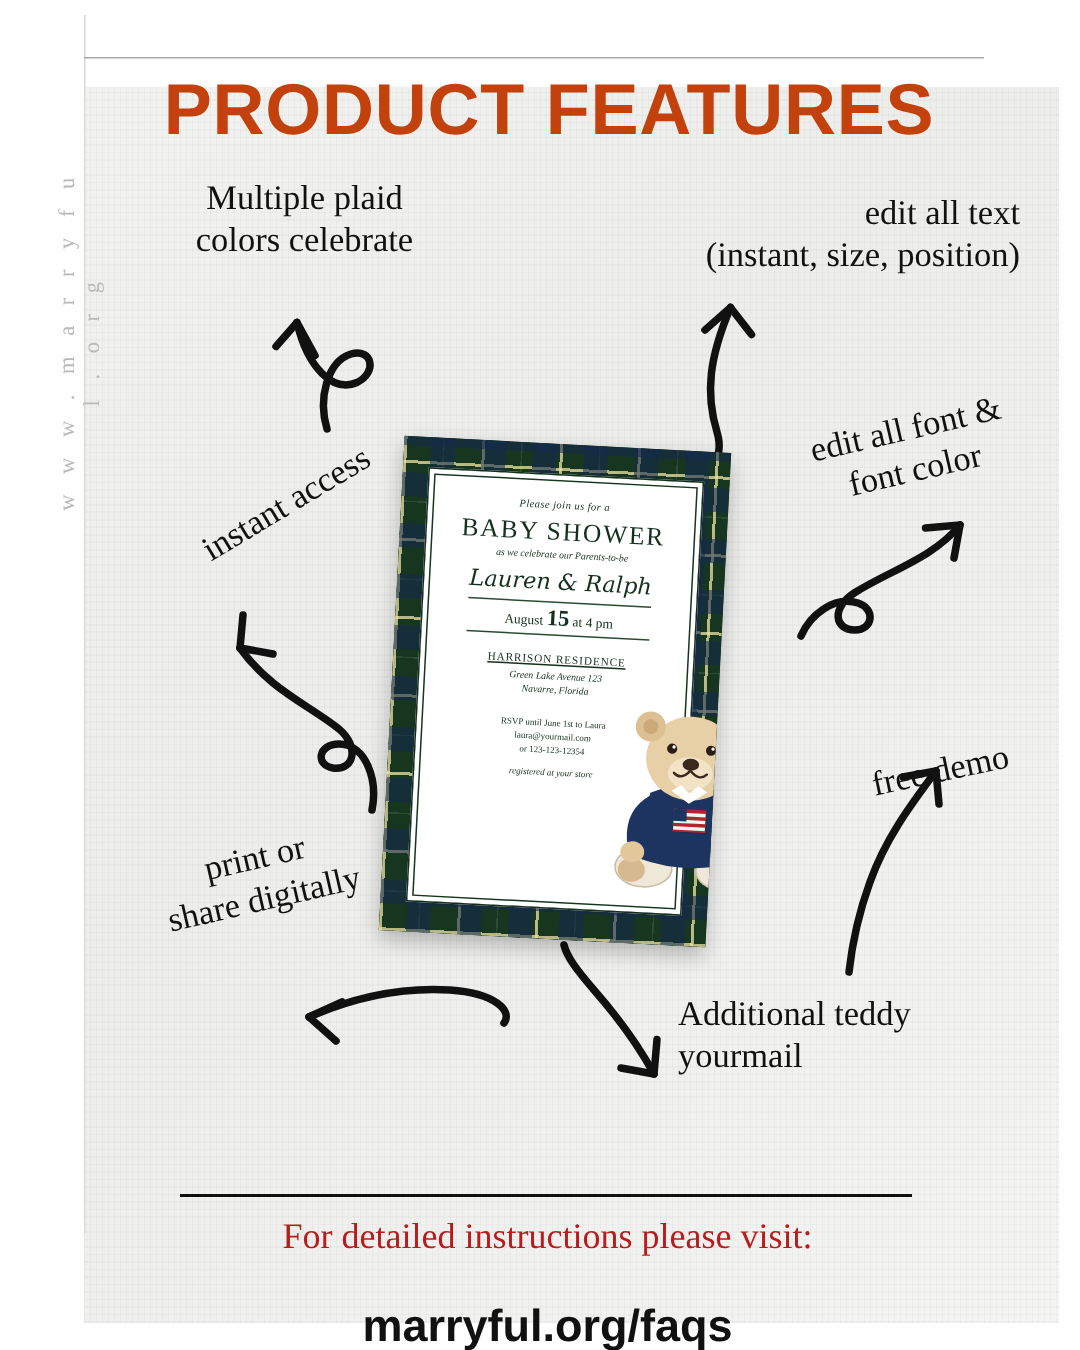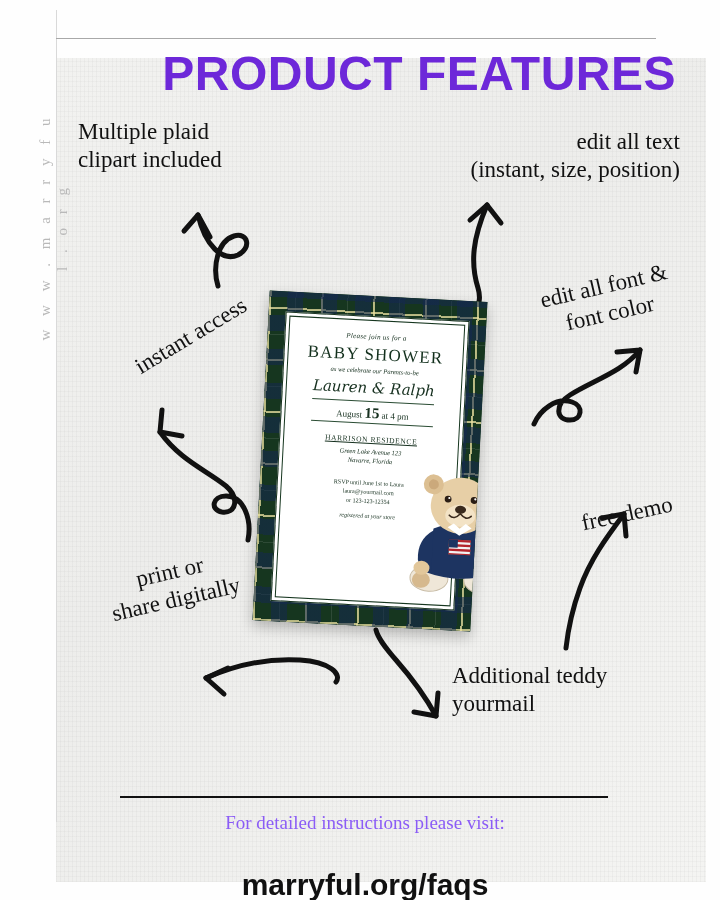--- a/index.html
+++ b/index.html
@@ -40,48 +40,48 @@
     transform-origin:center center;
     font-size:15px;
     letter-spacing:5px;
     color:#b9b9b9;
     text-align:center;
     font-family:"Liberation Serif", serif;
   }
   .title{
     position:absolute;
     top:46px;left:56px;width:620px;
-    text-align:right;
+    text-align:center;
     font-size:48px;
     font-weight:bold;
     letter-spacing:0.5px;
-    color:#6d28d9;
+    color:#c2410c;
     font-family:"Liberation Sans", sans-serif;
   }
   .callout{
     position:absolute;
     color:#111;
     font-family:"Liberation Serif", serif;
     font-size:23px;
     line-height:1.22;
   }
-  .c-plaid{ left:78px; top:118px; width:250px; text-align:left; }
+  .c-plaid{ left:78px; top:118px; width:250px; text-align:center; }
   .c-edittext{ left:390px; top:128px; width:290px; text-align:right; }
   .c-font{ left:512px; top:272px; width:190px; text-align:center; transform:rotate(-13deg); }
   .c-instant{ left:96px; top:322px; width:190px; text-align:center; transform:rotate(-31deg); }
   .c-print{ left:78px; top:558px; width:190px; text-align:center; transform:rotate(-13deg); }
   .c-demo{ left:552px; top:500px; width:150px; text-align:center; transform:rotate(-12deg); }
   .c-clipart{ left:452px; top:662px; width:240px; text-align:left; }
 
   .bottom-rule{
     position:absolute;left:120px;top:796px;width:488px;height:2px;background:#111;
   }
   .bottom-line1{
     position:absolute;left:60px;top:812px;width:610px;text-align:center;
-    font-family:"Liberation Serif", serif;font-size:19px;color:#8b5cf6;
+    font-family:"Liberation Serif", serif;font-size:24px;color:#b91c1c;
   }
   .bottom-line2{
     position:absolute;left:60px;top:868px;width:610px;text-align:center;
     font-family:"Liberation Sans", sans-serif;font-size:30px;font-weight:bold;color:#111;
   }
 
   
   .card{
     position:absolute;
     left:261px;top:296px;
@@ -140,21 +140,21 @@
   <div class="paper"></div>
   <div class="vrule"></div>
   <div class="hrule-top"></div>
 
   <div class="sidetext">w w w . m a r r y f u l . o r g</div>
 
   <div class="title">PRODUCT FEATURES</div>
 
   <div class="callout c-plaid">
     <div>Multiple plaid</div>
-    <div>clipart included</div>
+    <div>colors celebrate</div>
   </div>
 
   <div class="callout c-edittext">
     <div>edit all text</div>
     <div>(instant, size, position)</div>
   </div>
 
   <div class="callout c-font">
     <div>edit all font &amp;</div>
     <div>font color</div>

